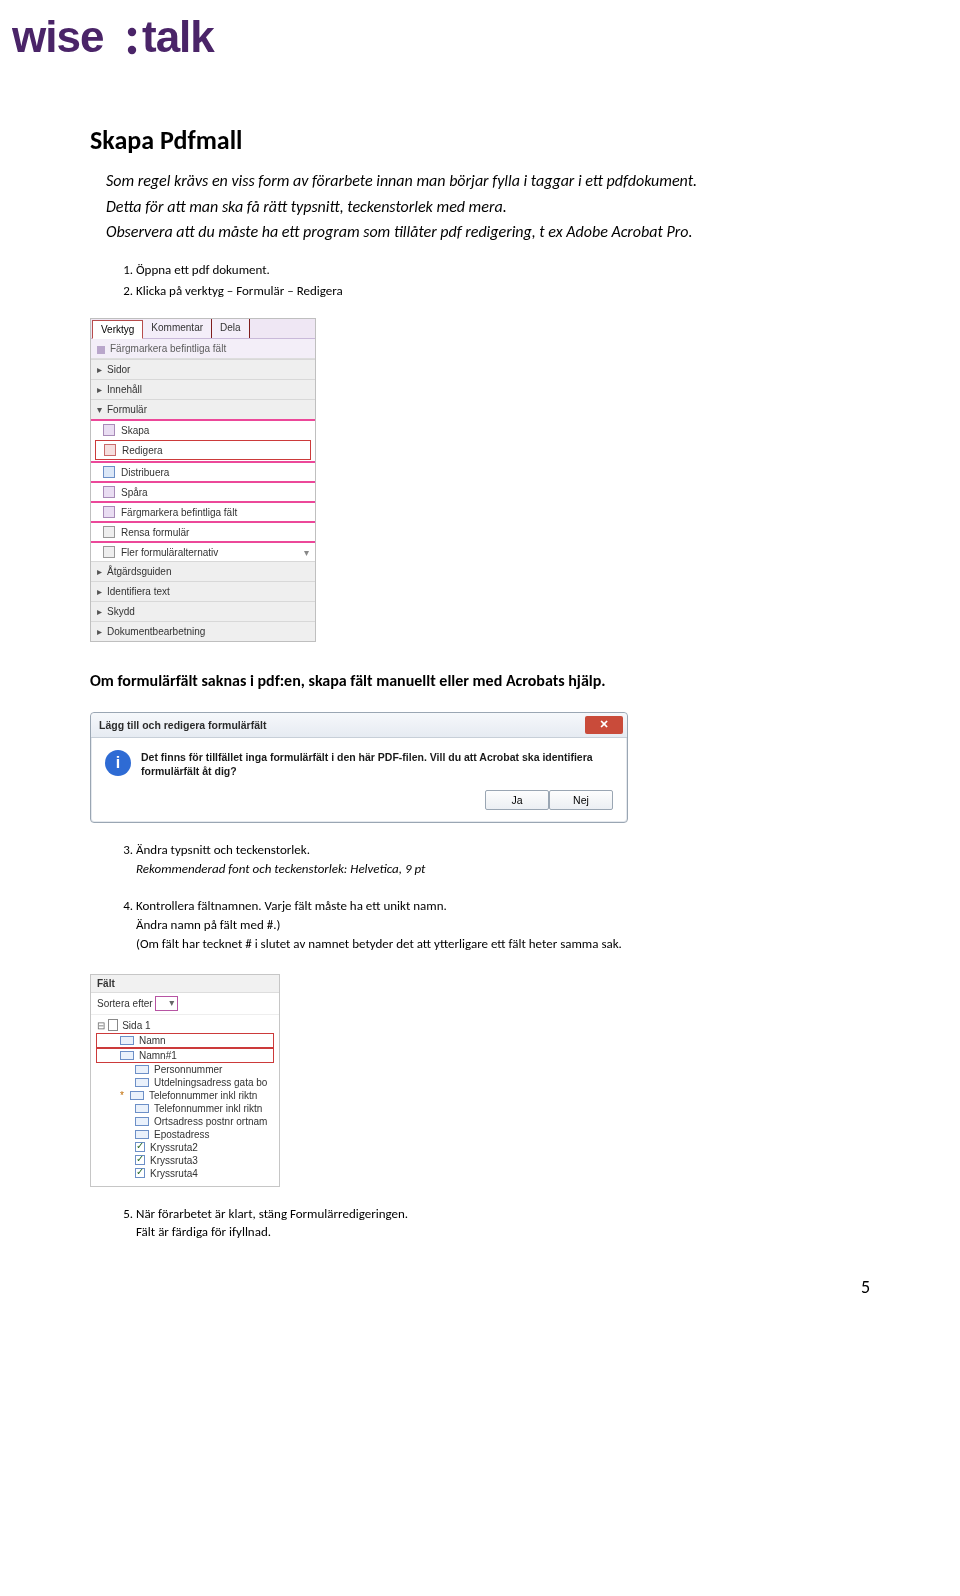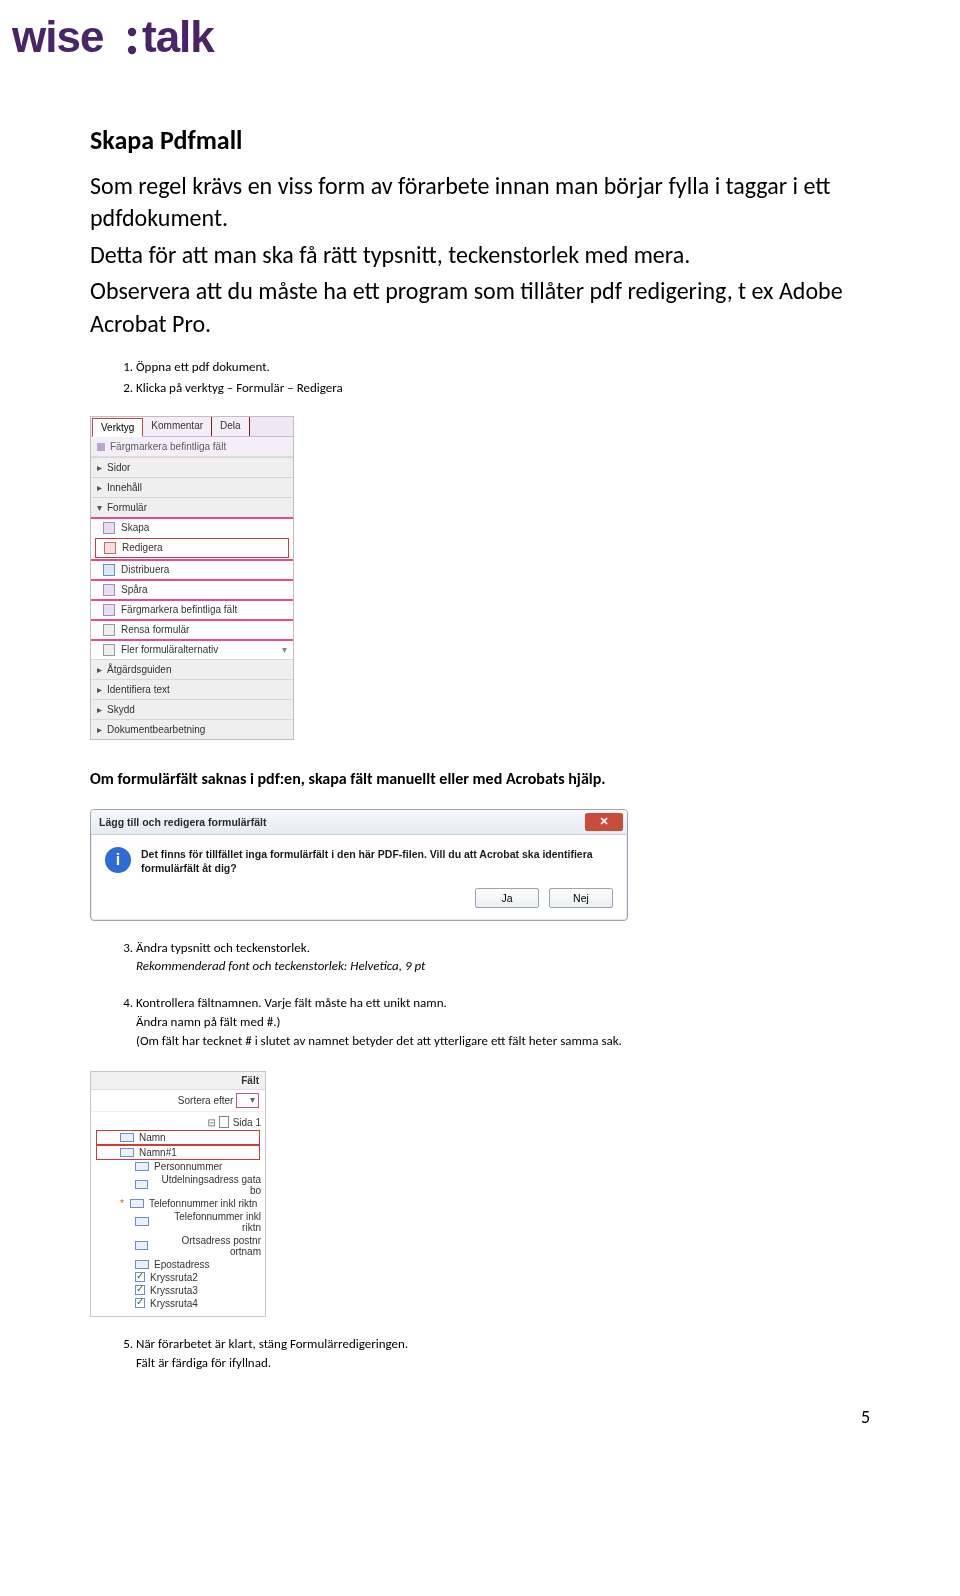--- a/index.html
+++ b/index.html
@@ -16,23 +16,24 @@
   .logo {
     padding: 10px 0 6px 12px;
   }
   .logo svg { display: block; }
   .section-title {
     font-size: 26px;
     font-weight: bold;
     margin: 48px 0 14px 0;
   }
   .para {
-    font-size: 24px;
+    font-size: 16px;
     line-height: 1.35;
-    margin: 4px 0;
+    margin: 4px 16px;
+    font-style: italic;
   }
   .ol {
     font-size: 13px;
     line-height: 1.45;
     margin: 18px 0 10px 0;
     padding-left: 46px;
   }
   .ol .li {
     display: list-item;
     list-style: decimal;
@@ -54,21 +55,21 @@
   }
   .page-num {
     position: relative;
     text-align: right;
     font-size: 18px;
     margin-top: 34px;
   }
 
   
   .shot1 {
-    width: 204px;
+    width: 226px;
     border: 1px solid #bfbfbf;
     font-family: Tahoma, Arial, sans-serif;
     font-size: 10px;
     color: #333;
     margin: 18px 0 10px 0;
     background: #fff;
   }
   .shot1 .tabs {
     display: flex;
     background: #efe7f4;
@@ -188,42 +189,40 @@
     flex: none;
   }
   .shot2 .msg {
     font-weight: bold;
     color: #1a1a1a;
     line-height: 1.35;
   }
   .shot2 .btns {
     display: flex;
     justify-content: flex-end;
-    gap: 10px;
     padding: 6px 14px 12px 22px;
   }
   .shot2 .btn {
     min-width: 64px;
     text-align: center;
     padding: 3px 10px;
     border: 1px solid #9aa6b3;
     background: linear-gradient(#fdfdfd, #eceff3);
     border-radius: 2px;
   }
 
   
   .shot3 {
-    width: 176px;
+    width: 190px;
     border: 1px solid #c6c6c6;
     font-family: Tahoma, Arial, sans-serif;
     font-size: 10px;
     color: #333;
     background: #fff;
     margin: 20px 0 10px 0;
-    text-align: right;
   }
   .shot3 .hdr {
     background: #f1f1f1;
     border-bottom: 1px solid #ddd;
     padding: 3px 6px;
     font-weight: bold;
   }
   .shot3 .sort {
     padding: 3px 6px;
     border-bottom: 1px solid #eee;

